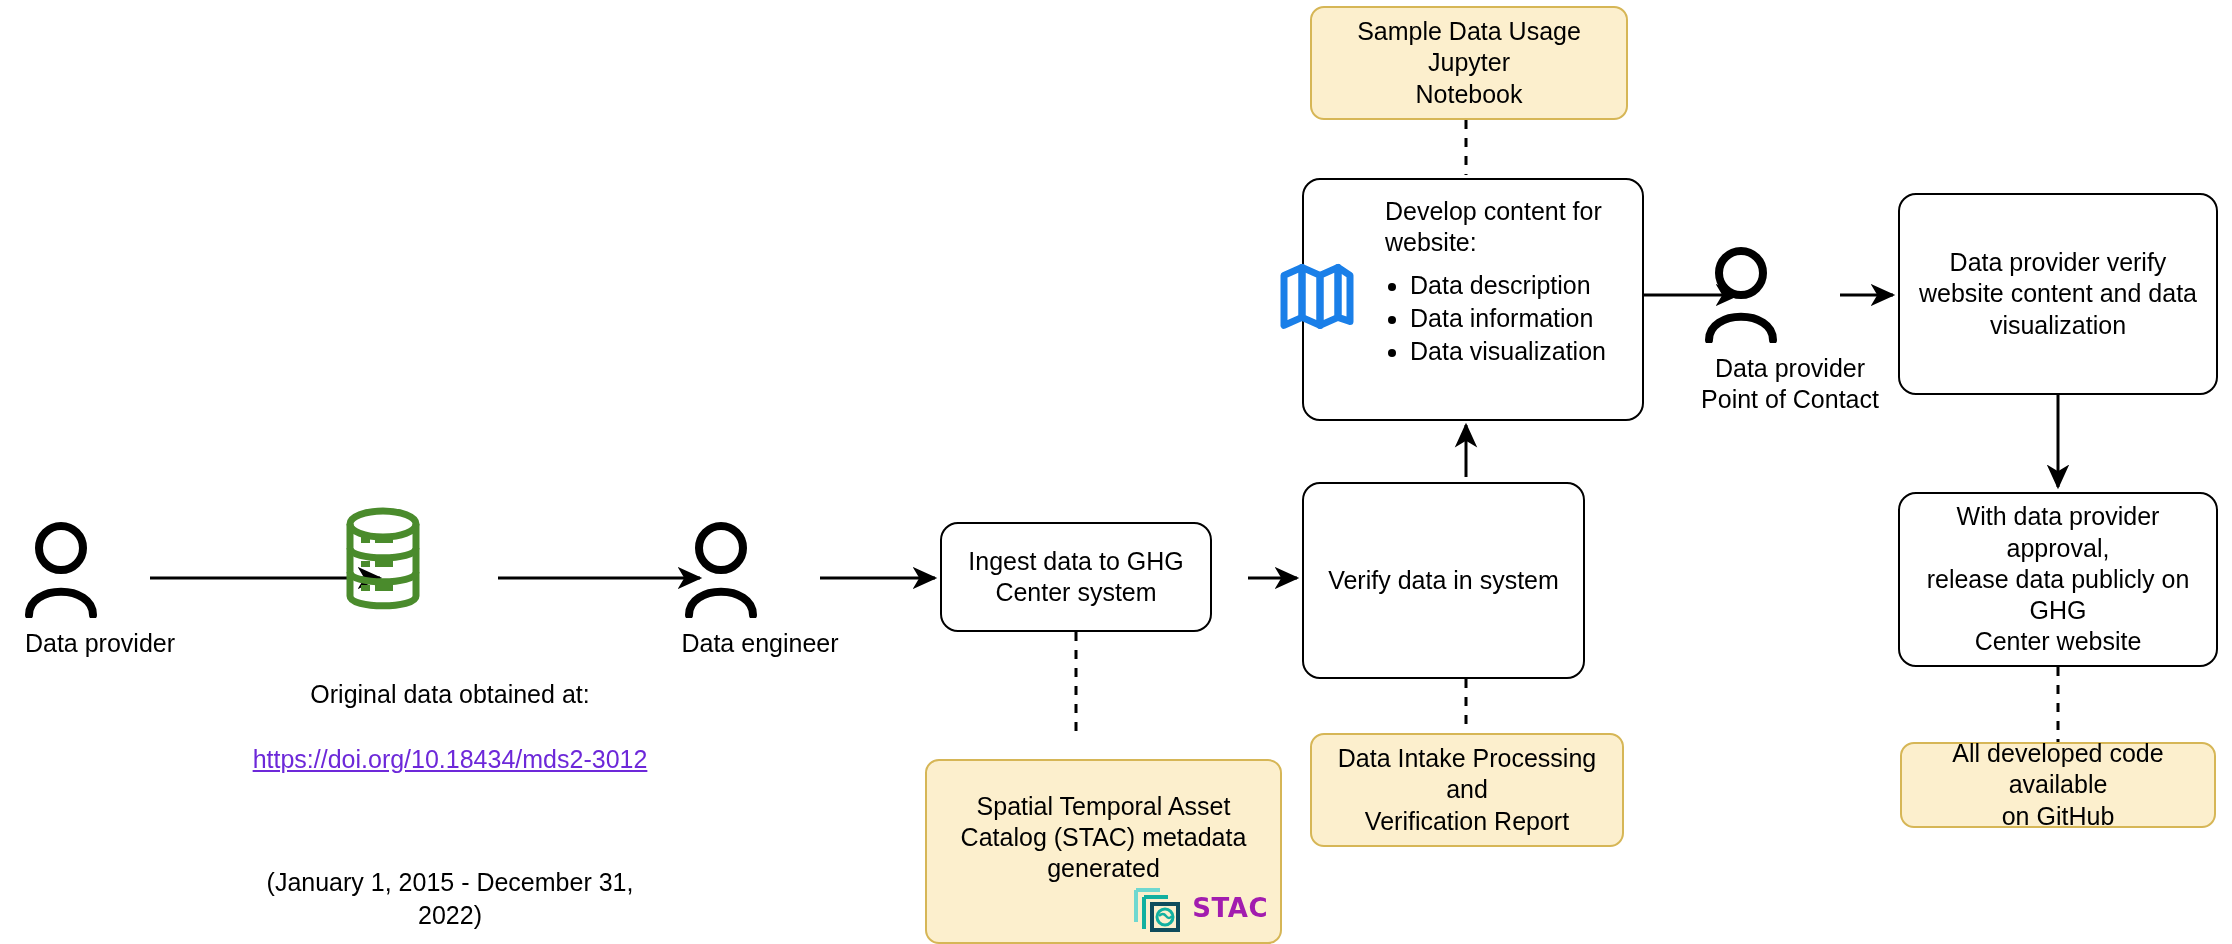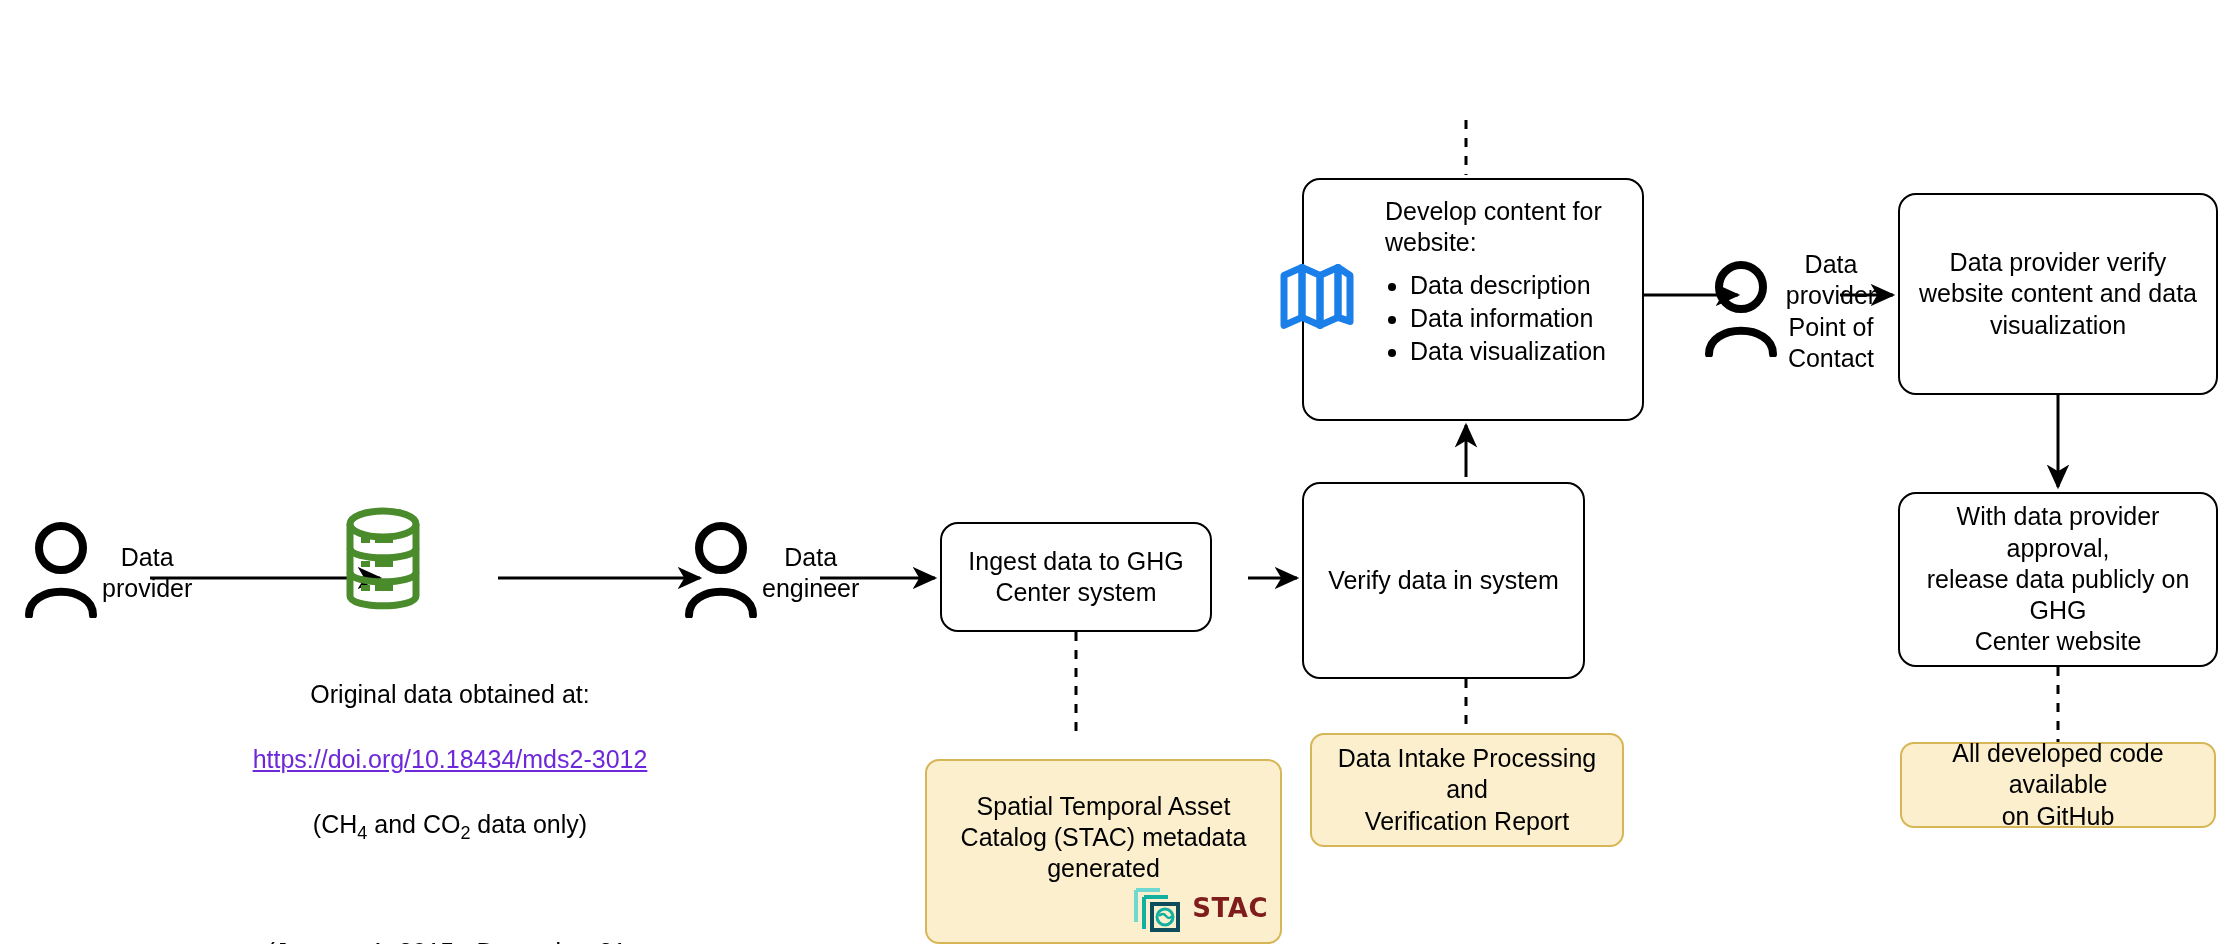--- a/index.html
+++ b/index.html
@@ -54,22 +54,21 @@
     position: absolute;
     text-align: center;
     font-size: 25px;
     line-height: 1.3;
     color: #000000;
     white-space: pre-line;
   }
   .actor {
     position: absolute;
     display: flex;
-    flex-direction: row;
-    align-items: center;
+    flex-direction: column;
   }
   .actor-caption {
     margin-top: 6px;
     font-size: 25px;
     line-height: 1.25;
     text-align: center;
     white-space: pre-line;
   }
   .doi-link {
     color: #6d28d9;
@@ -95,21 +94,21 @@
     bottom: 8px;
     display: flex;
     align-items: center;
     gap: 4px;
   }
   .stac-word {
     font-family: "DejaVu Sans", sans-serif;
     font-weight: bold;
     font-size: 26px;
     letter-spacing: 0.5px;
-    color: #7f1d1d;
+    color: #a21caf;
   }
   sub { font-size: 0.72em; }
 </style>
 </head>
 <body>
 
 <div id="canvas">
 
   <svg id="edges" viewBox="0 0 2232 944">
     <defs>
@@ -172,21 +171,20 @@
           <rect x="21" y="80" width="9" height="6"></rect>
             <rect x="35" y="80" width="18" height="6"></rect>
         </g>
       </svg>
     </span>
   </div>
 
   <div class="plain-label" style="left:240px; top:645px; width:420px;">
     <div>Original data obtained at:</div>
     <div><a class="doi-link" href="#">https://doi.org/10.18434/mds2-3012</a></div>
-    <div><span>(CH</span><sub>4</sub><span> and CO</span><sub>2</sub><span> data only)</span></div>
     <div style="height:26px;"></div>
     <div>(January 1, 2015 - December 31,
 2022)</div>
     
   </div>
 
   <div class="actor" style="left:680px; top:518px; width:160px;">
     <span>
       <svg width="82" height="100" viewBox="0 0 82 100" aria-hidden="true">
         <circle cx="41" cy="30" r="22" fill="none" stroke="#000" stroke-width="8"></circle>
@@ -238,20 +236,24 @@
       </svg>
     </span>
     <div class="dev-title">Develop content for website:</div>
     <ul class="dev-list">
       <li>Data description</li>
       <li>Data information</li>
       <li>Data visualization</li>
     </ul>
   </div>
 
+  <div class="node note" style="left:1310px; top:6px; width:318px; height:114px;">
+    <span style="white-space: pre-line;">Sample Data Usage Jupyter
+Notebook</span>
+  </div>
 
   <div class="actor" style="left:1700px; top:243px; width:180px;">
     <span>
       <svg width="82" height="100" viewBox="0 0 82 100" aria-hidden="true">
         <circle cx="41" cy="30" r="22" fill="none" stroke="#000" stroke-width="8"></circle>
         <path d="M 9 97 C 9 66 73 66 73 97" fill="none" stroke="#000" stroke-width="8" stroke-linecap="round"></path>
       </svg>
     </span>
     <span class="actor-caption">Data provider
 Point of Contact</span>

